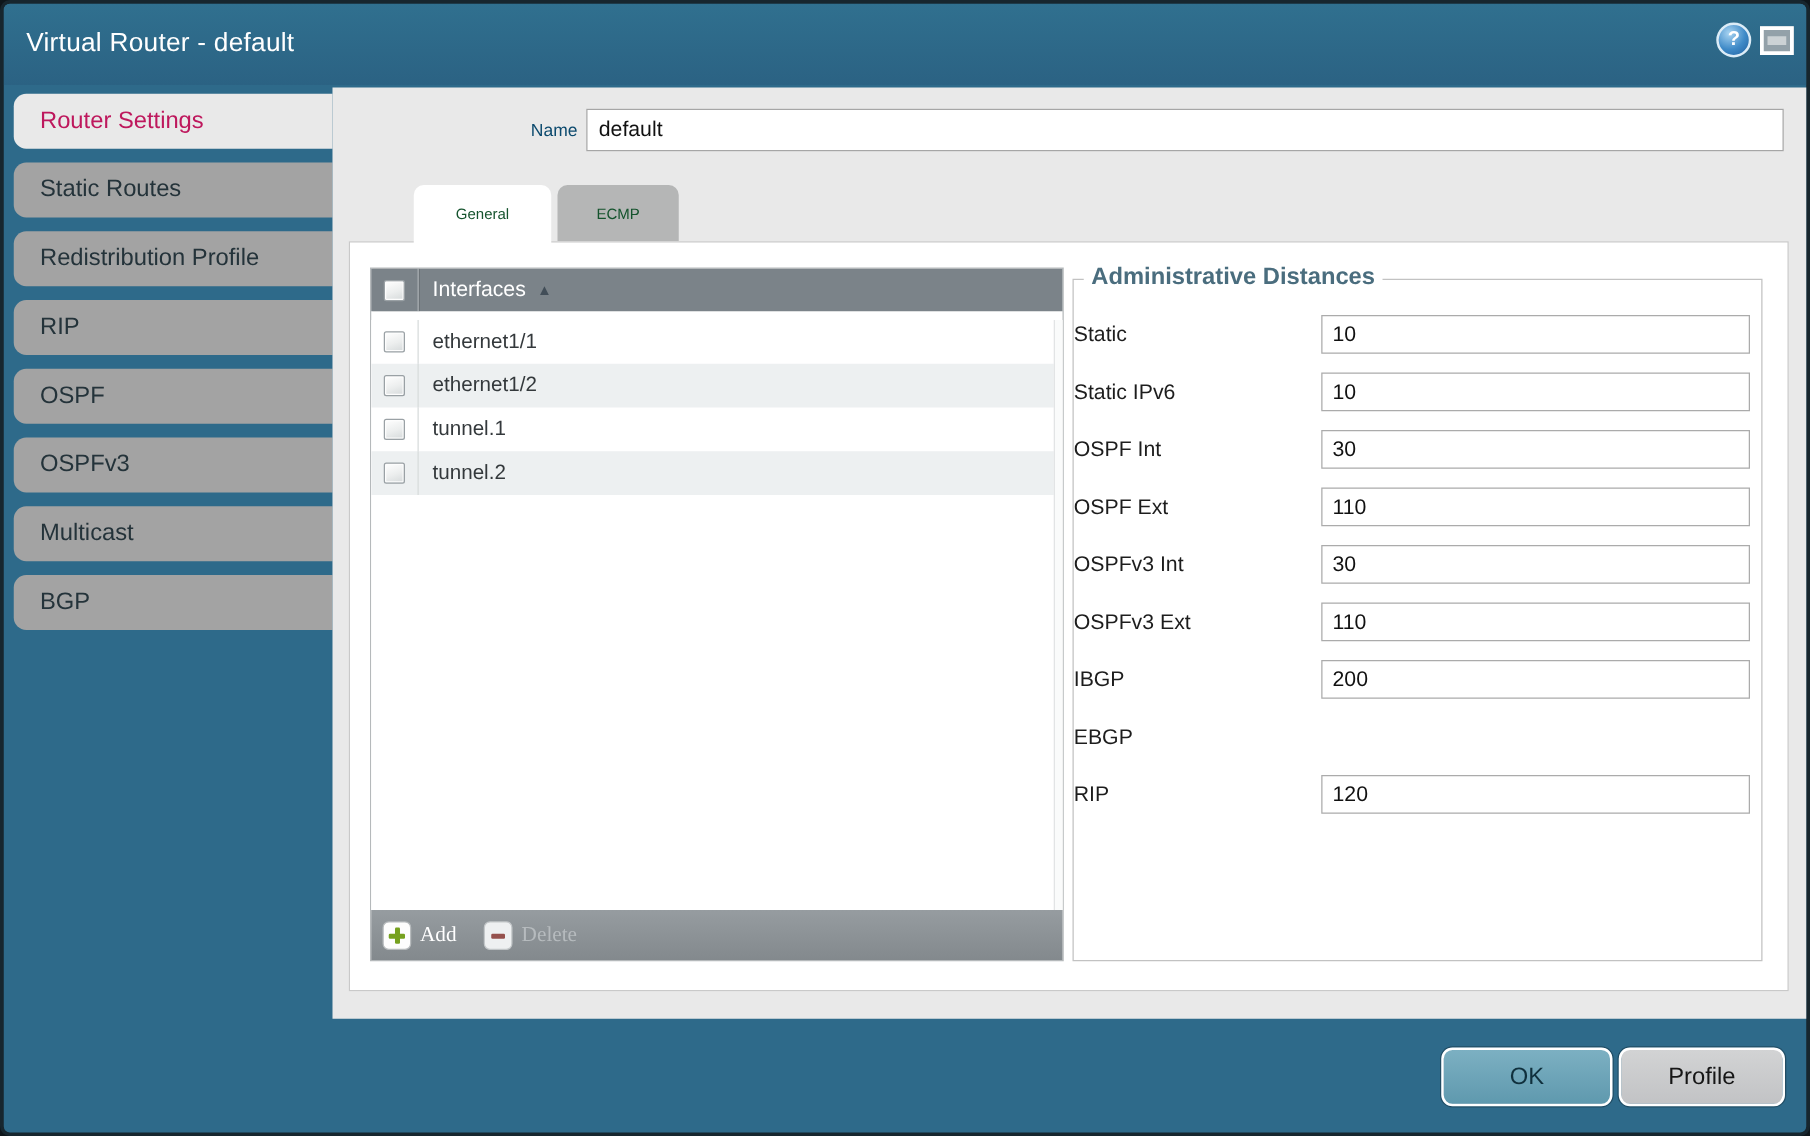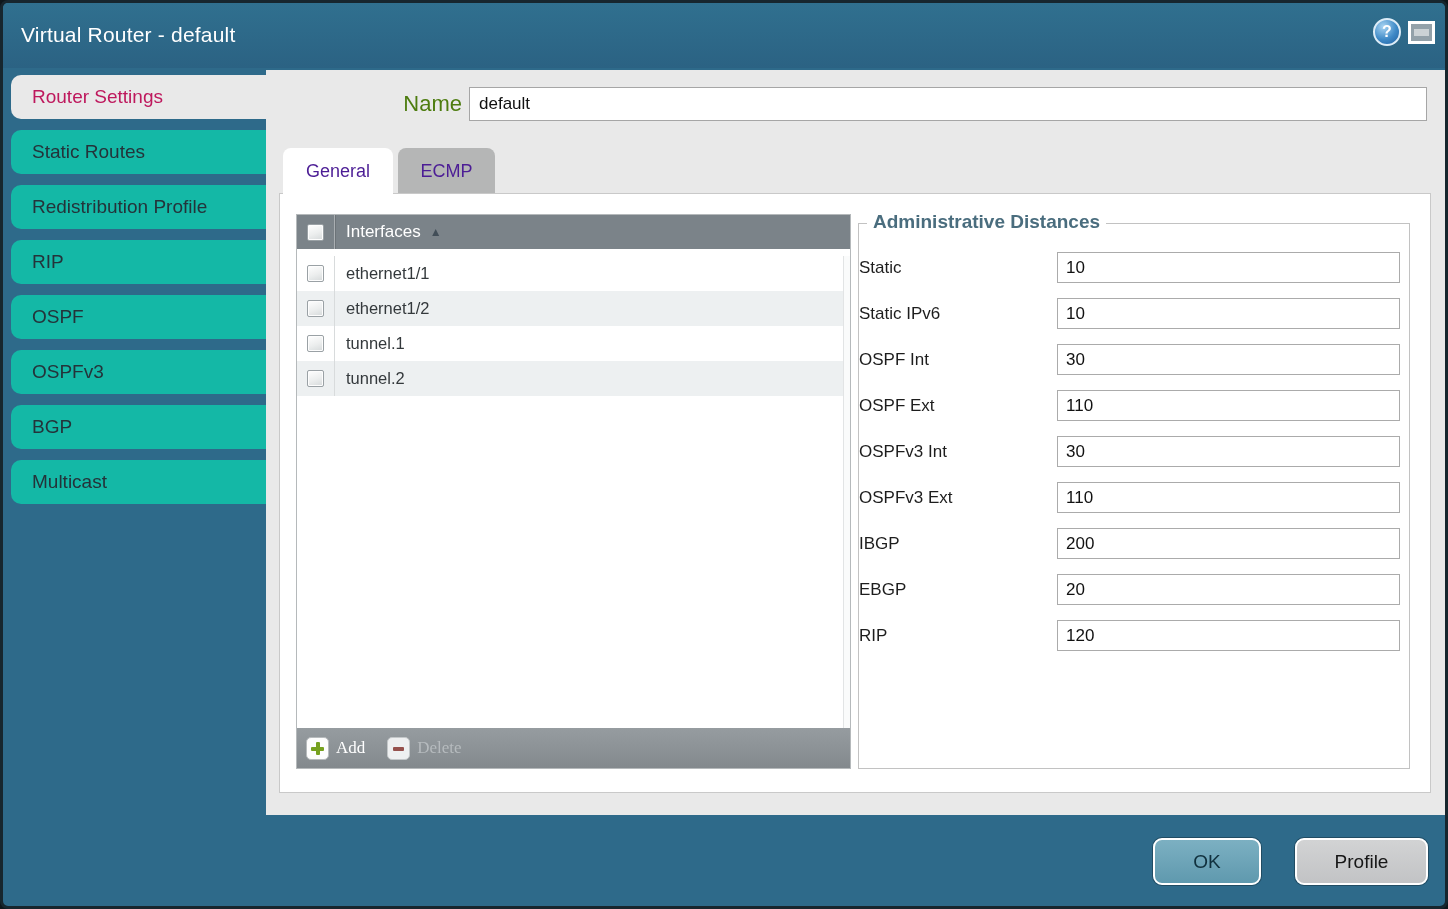--- a/index.html
+++ b/index.html
@@ -20,39 +20,39 @@
                color:#fff; font-weight:bold; font-size:16px; text-align:center;
                line-height:24px; cursor:pointer; }
   .win-icon { position:absolute; right:10px; top:18px; width:27px; height:23px;
               border:3px solid #ffffff; background:#93a1a9; cursor:pointer; }
   .win-icon .inner { position:absolute; left:3px; right:3px; top:5px; height:7px;
                      background:#ccd2d5; }
 
   
   .sidebar { position:absolute; left:0; top:67px; width:263px; bottom:0; }
   .side-item { height:44px; margin:0 0 11px 8px; line-height:44px; padding-left:21px;
-               font-size:19px; color:#24333a; background:#14b8a6;
+               font-size:19px; color:#24333a; background:#a3a3a3;
                border-radius:10px 0 0 10px; cursor:pointer; }
   .side-item:first-child { margin-top:5px; }
   .side-item.active { background:#e9e9e9; color:#be185d; }
 
   
   .content { position:absolute; left:263px; top:67px; width:1182px; height:745px;
              background:#e9e9e9; }
 
   .name-label { position:absolute; left:0; top:17px; width:196px; height:34px;
-                line-height:34px; text-align:right; font-size:22px; color:#4d7c0f; }
+                line-height:34px; text-align:right; font-size:14px; color:#0c4a6e; }
   .name-input { position:absolute; left:203px; top:17px; width:958px; height:34px;
                 border:1px solid #a6a6a6; background:#fff; font-size:17px;
                 padding-left:9px; color:#111;
                 font-family:"Liberation Sans", sans-serif; }
 
   .tab { position:absolute; height:46px; top:78px; border-radius:8px 8px 0 0;
-         text-align:center; line-height:46px; font-size:18px; color:#4c1d95;
-         cursor:pointer; }
+         text-align:center; line-height:46px; font-size:12px; color:#14532d;
+         cursor:pointer;margin-left:48px; }
   .tab.general { left:17px; width:110px; background:#ffffff; height:48px; z-index:3; }
   .tab.ecmp    { left:132px; width:97px; background:#b5b6b6; height:45px; z-index:1; }
 
   .panel { position:absolute; left:13px; top:123px; width:1152px; height:600px;
            background:#ffffff; border:1px solid #c9c9c9; z-index:2; }
 
   
   .grid { position:absolute; left:16px; top:20px; width:555px; height:555px;
           border:1px solid #b5b9bb; background:#fff; }
   .grid-header { position:absolute; left:0; top:0; right:0; height:34px;
@@ -103,21 +103,21 @@
               line-height:31px; font-size:17px; color:#1d1d1d; }
   .ad-input { position:absolute; left:198px; top:0; width:343px; height:31px;
               border:1px solid #ababab; background:#fff; font-size:17px;
               padding-left:8px; color:#111;
               font-family:"Liberation Sans", sans-serif; }
 
   
   .btn { position:absolute; top:835px; height:47px; border:2px solid #ffffff;
          border-radius:9px; font-size:19px; text-align:center; line-height:43px;
          cursor:pointer; box-shadow:0 0 0 1px rgba(0,0,0,.28); }
-  .btn.ok { left:1150px; width:108px; color:#10303d;
+  .btn.ok { left:1150px; width:137px; color:#10303d;
             background:linear-gradient(#7cb0c2,#5f99ae); }
   .btn.cancel { left:1292px; width:133px; color:#161616;
             background:linear-gradient(#d2d3d4,#c2c3c5); }
 </style>
 </head>
 <body>
 
 <div class="window">
 
   <div class="titlebar">
@@ -128,22 +128,22 @@
     </div>
   </div>
 
   <div class="sidebar">
     <div class="side-item active">Router Settings</div>
     <div class="side-item">Static Routes</div>
     <div class="side-item">Redistribution Profile</div>
     <div class="side-item">RIP</div>
     <div class="side-item">OSPF</div>
     <div class="side-item">OSPFv3</div>
+    <div class="side-item">Multicast</div>
     <div class="side-item">BGP</div>
-    <div class="side-item">Multicast</div>
   </div>
 
   <div class="content">
 
     <div class="name-label">Name</div>
     <input class="name-input" type="text" value="default" style="">
 
     <div class="tab general">General</div>
     <div class="tab ecmp">ECMP</div>
 
@@ -224,21 +224,20 @@
           <div class="ad-row">
             <div class="ad-label">OSPFv3 Ext</div>
             <input class="ad-input" type="text" value="110" style="">
           </div>
           <div class="ad-row">
             <div class="ad-label">IBGP</div>
             <input class="ad-input" type="text" value="200" style="">
           </div>
           <div class="ad-row">
             <div class="ad-label">EBGP</div>
-            <input class="ad-input" type="text" value="20" style="">
           </div>
           <div class="ad-row">
             <div class="ad-label">RIP</div>
             <input class="ad-input" type="text" value="120" style="">
           </div>
         </div>
       </div>
 
     </div>
   </div>

